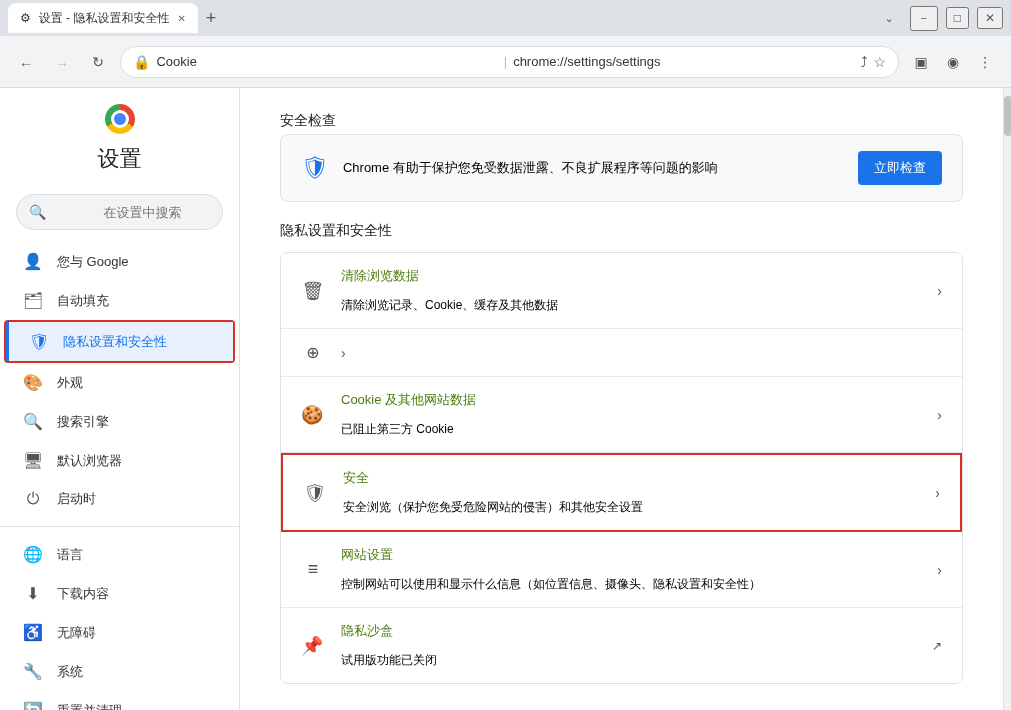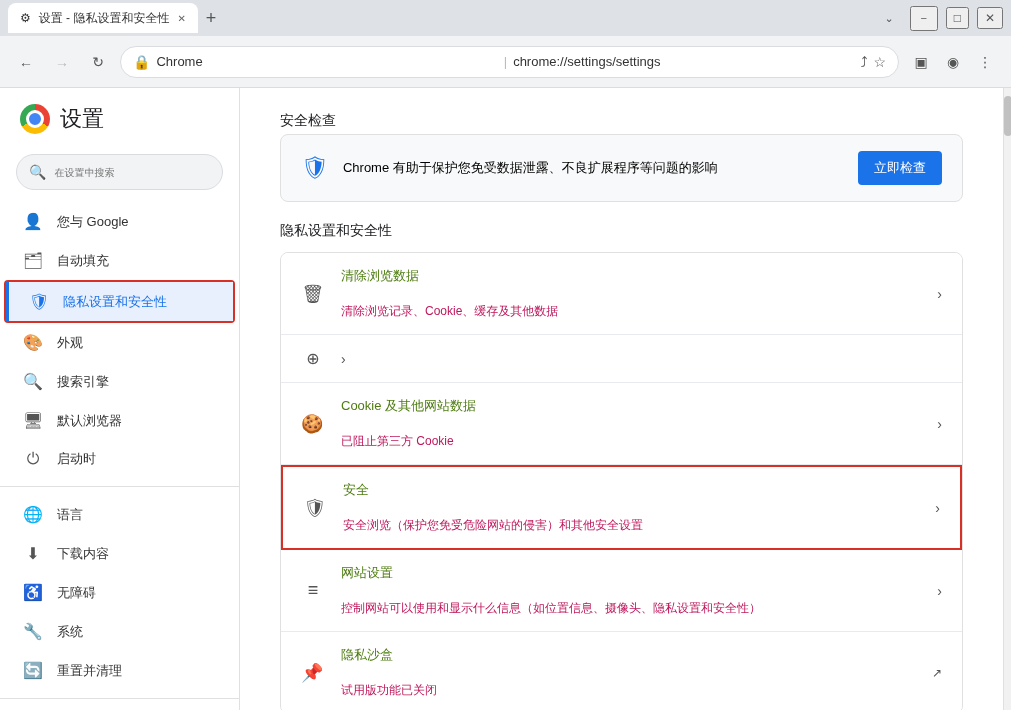--- a/index.html
+++ b/index.html
@@ -75,35 +75,36 @@
     
     .sidebar {
       width: 240px;
       border-right: 1px solid #e0e0e0;
       background: #fff;
       overflow-y: auto;
       flex-shrink: 0;
     }
     .sidebar-header {
       display: flex; align-items: center; gap: 10px;
-      padding: 16px 20px;
+      padding: 16px 3px;
+      flex-direction: column;
     }
     .settings-title { font-size: 22px; font-weight: 400; color: #202124; }
     .search-bar {
       margin: 4px 16px 12px;
       height: 36px;
       border: 1px solid #dadce0;
       border-radius: 18px;
       display: flex; align-items: center;
       padding: 0 12px;
       gap: 8px;
       background: #f1f3f4;
     }
     .search-icon { color: #888; font-size: 14px; }
-    .search-input { border: none; background: none; outline: none; font-size: 10px; color: #8b5cf6; flex: 1; }
+    .search-input { border: none; background: none; outline: none; font-size: 13px; color: #8b5cf6; flex: 1; text-align: center; }
     .sidebar-divider { height: 1px; background: #e0e0e0; margin: 8px 0; }
     .sidebar-item {
       display: flex; align-items: center;
       padding: 10px 20px;
       gap: 14px;
       cursor: pointer;
       font-size: 13px;
       color: #333;
       border-left: 3px solid transparent;
     }
@@ -172,21 +173,21 @@
       padding: 14px 20px;
       border-bottom: 1px solid #e8eaed;
       cursor: pointer;
       gap: 16px;
       background: #fff;
     }
     .settings-item:last-child { border-bottom: none; }
     .settings-item-icon { font-size: 18px; color: #555; width: 24px; text-align: center; flex-shrink: 0; }
     .settings-item-content { flex: 1; }
     .settings-item-title { font-size: 13px; color: #4d7c0f; font-weight: 400; }
-    .settings-item-subtitle { font-size: 12px; color: #be185d; margin-top: 18px; }
+    .settings-item-subtitle { font-size: 12px; color: #000000; margin-top: 12px; }
     .settings-item-arrow { color: #555; font-size: 14px; }
     .settings-item-external { color: #555; font-size: 12px; }
 
     
     .content::-webkit-scrollbar { width: 8px; }
     .content::-webkit-scrollbar-track { background: #f1f1f1; }
     .content::-webkit-scrollbar-thumb { background: #c1c1c1; border-radius: 4px; }
     .sidebar::-webkit-scrollbar { width: 6px; }
     .sidebar::-webkit-scrollbar-thumb { background: #c1c1c1; border-radius: 3px; }
 
@@ -227,21 +228,21 @@
     <button class="titlebar-btn close">✕</button>
   </div>
 </div>
 
 <div class="browser-chrome">
   <button class="nav-btn">←</button>
   <button class="nav-btn disabled">→</button>
   <button class="nav-btn">↻</button>
   <div class="address-bar">
     <span class="address-bar-icon">🔒</span>
-    <span class="address-text">Chrome</span>
+    <span class="address-text">Cookie</span>
     <span style="color:#bbb;">|</span>
     <span class="address-text">chrome://settings/settings</span>
     <div class="address-actions">
       <span>⤴</span>
       <span>☆</span>
     </div>
   </div>
   <div class="toolbar-actions">
     <button class="toolbar-btn">▣</button>
     <button class="toolbar-btn">◉</button>

